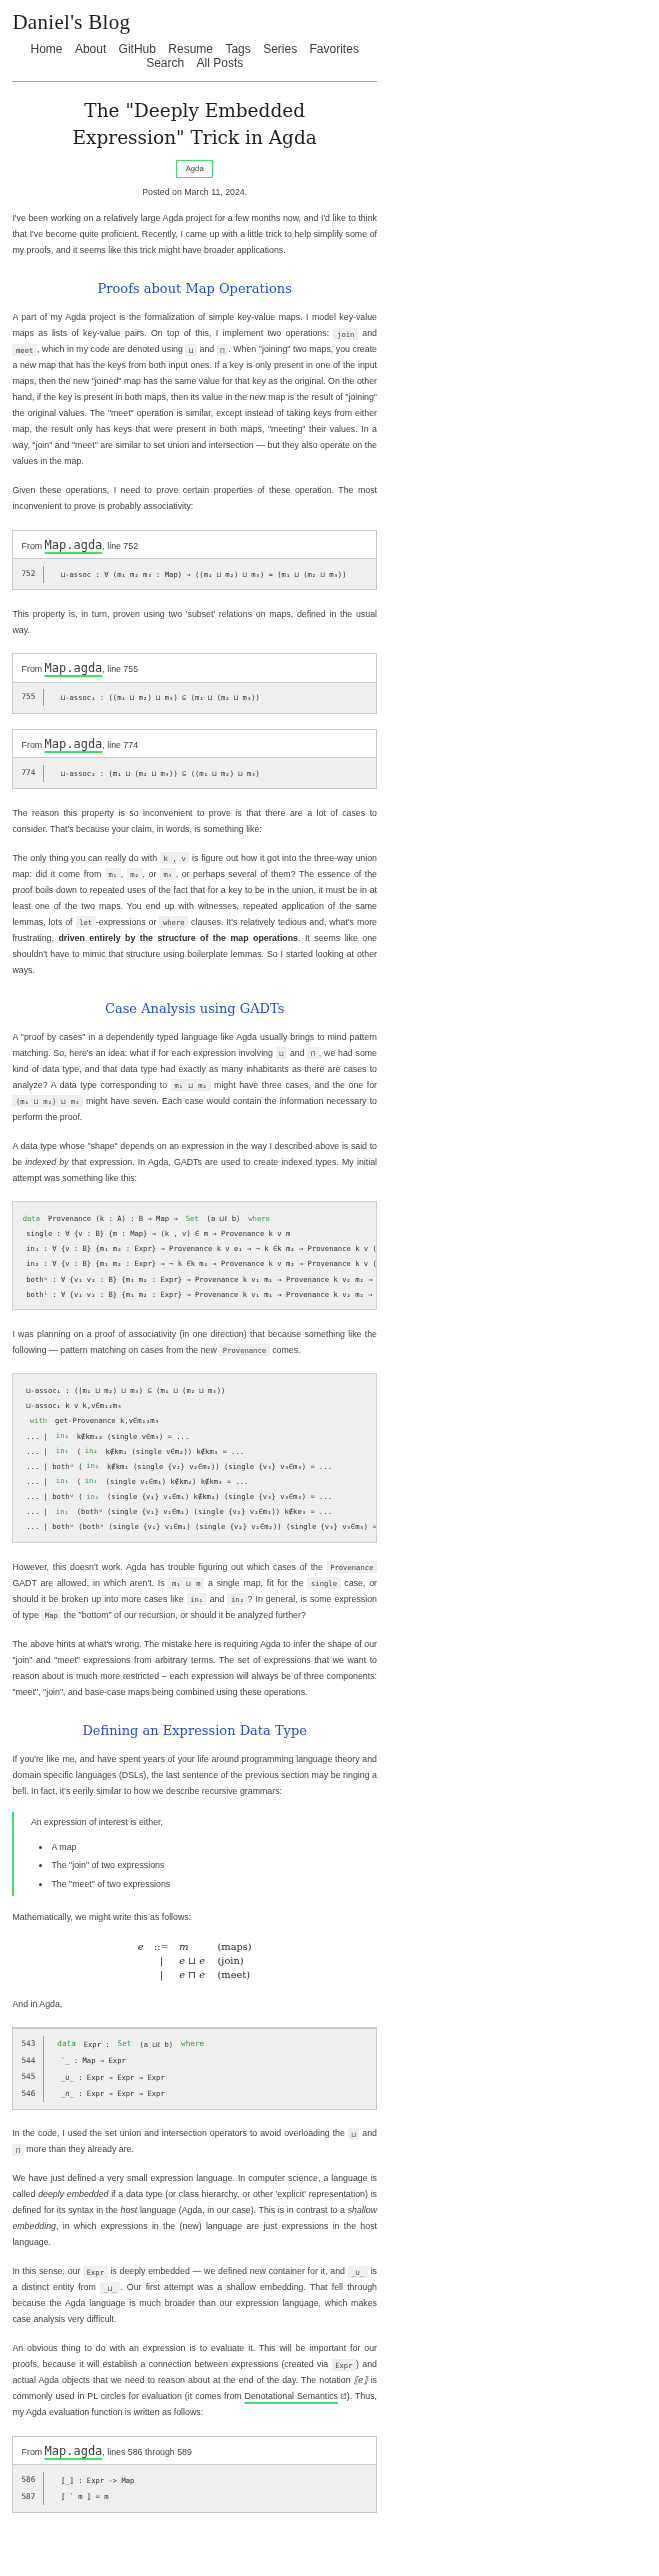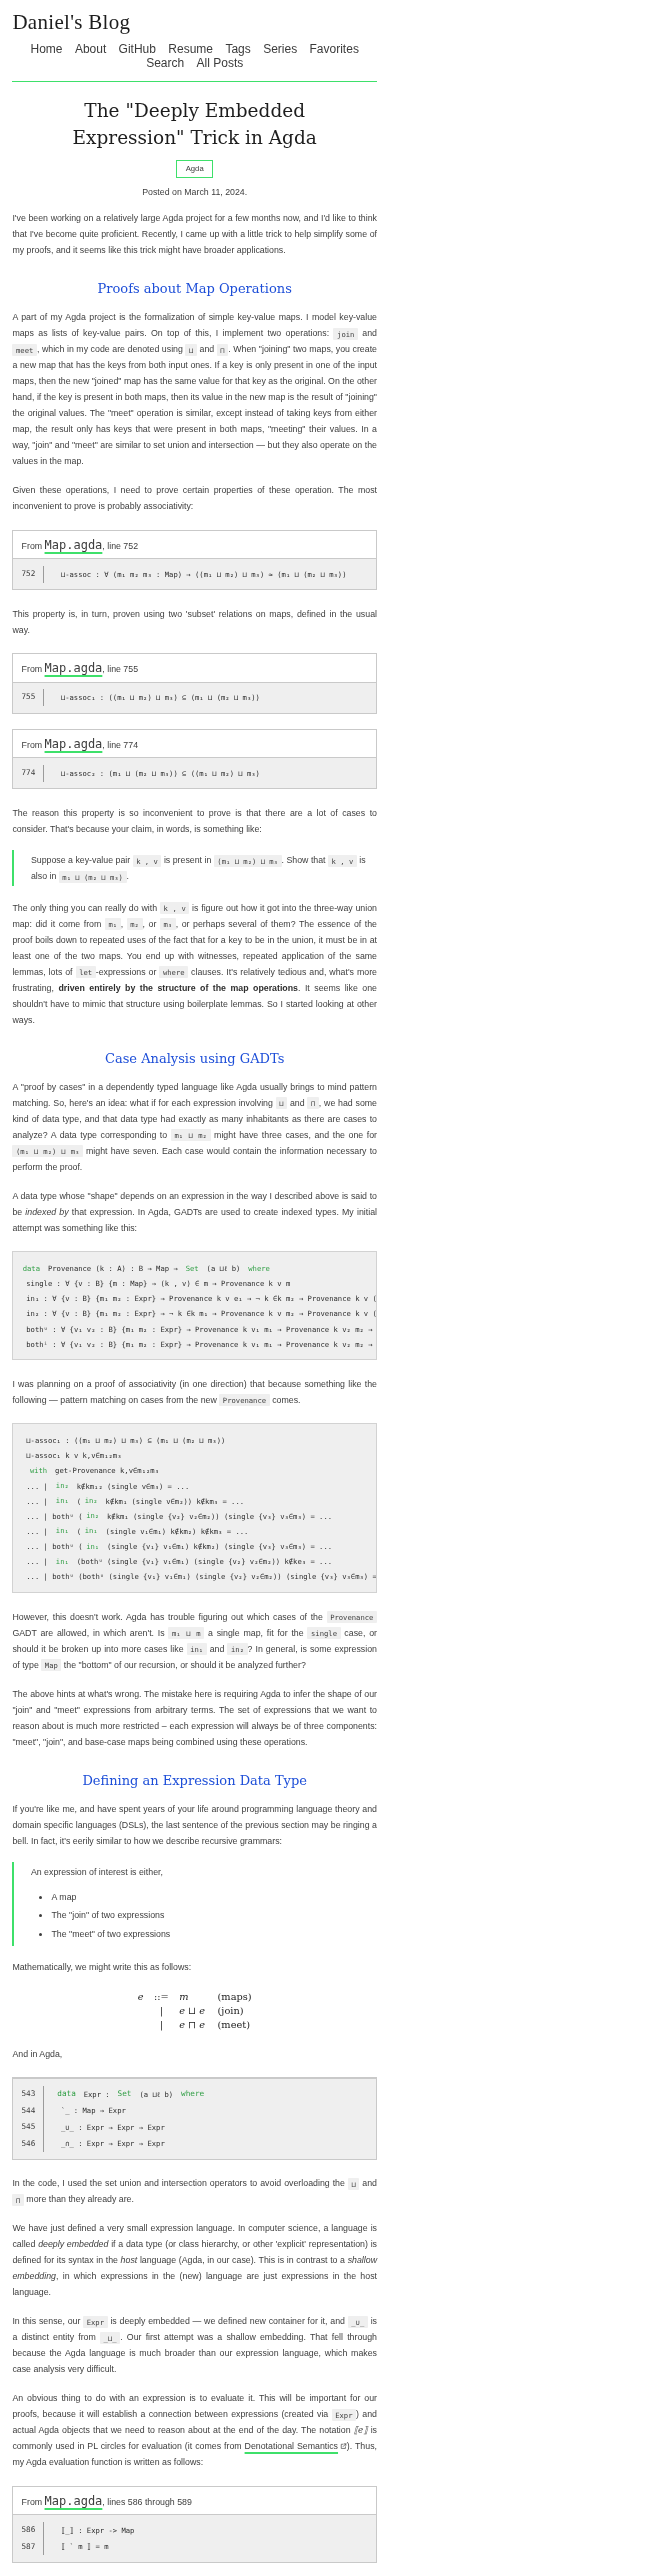--- a/index.html
+++ b/index.html
@@ -105,23 +105,20 @@
           <div class="codehead"><span>From </span><a class="file" href="#">Map.agda</a><span>, line 774</span></div>
           <div class="codebody">
             <div class="crow">
               <span class="lno">774</span>
               <span class="vr"></span>
               <span class="cl"><code class="ic">        ⊔-assoc₂ : (m₁ ⊔ (m₂ ⊔ m₃)) ⊆ ((m₁ ⊔ m₂) ⊔ m₃)</code></span>
             </div>
           </div>
         </div>
         <p class="bp"><span>The reason this property is so inconvenient to prove is that there are a lot of cases to consider. That's because your claim, in words, is something like:</span></p>
-        <blockquote class="q">
-          <p><span>Suppose a key-value pair </span><code class="ic">k , v</code><span> is present in </span><code class="ic">(m₁ ⊔ m₂) ⊔ m₃</code><span>. Show that </span><code class="ic">k , v</code><span> is also in </span><code class="ic">m₁ ⊔ (m₂ ⊔ m₃)</code><span>.</span></p>
-        </blockquote>
         <p class="bp"><span>The only thing you can really do with </span><code class="ic">k , v</code><span> is figure out how it got into the three-way union map: did it come from </span><code class="ic">m₁</code><span>, </span><code class="ic">m₂</code><span>, or </span><code class="ic">m₃</code><span>, or perhaps several of them? The essence of the proof boils down to repeated uses of the fact that for a key to be in the union, it must be in at least one of the two maps. You end up with witnesses, repeated application of the same lemmas, lots of </span><code class="ic">let</code><span>-expressions or </span><code class="ic">where</code><span> clauses. It's relatively tedious and, what's more frustrating, </span><strong>driven entirely by the structure of the map operations</strong><span>. It seems like one shouldn't have to mimic that structure using boilerplate lemmas. So I started looking at other ways.</span></p>
         <h2 class="sec">Case Analysis using GADTs</h2>
         <p class="bp"><span>A "proof by cases" in a dependently typed language like Agda usually brings to mind pattern matching. So, here's an idea: what if for each expression involving </span><code class="ic">⊔</code><span> and </span><code class="ic">⊓</code><span>, we had some kind of data type, and that data type had exactly as many inhabitants as there are cases to analyze? A data type corresponding to </span><code class="ic">m₁ ⊔ m₂</code><span> might have three cases, and the one for </span><code class="ic">(m₁ ⊔ m₂) ⊔ m₃</code><span> might have seven. Each case would contain the information necessary to perform the proof.</span></p>
         <p class="bp"><span>A data type whose "shape" depends on an expression in the way I described above is said to be </span><em>indexed by</em><span> that expression. In Agda, GADTs are used to create indexed types. My initial attempt was something like this:</span></p>
         <div class="codeplain">
           <div class="pline"><span class="kw">data</span><code class="ic"> Provenance (k : A) : B → Map → </code><span class="kw">Set</span><code class="ic"> (a ⊔ℓ b) </code><span class="kw">where</span></div>
           <div class="pline"><code class="ic">    single : ∀ {v : B} {m : Map} → (k , v) ∈ m → Provenance k v m</code></div>
           <div class="pline"><code class="ic">    in₁ : ∀ {v : B} {m₁ m₂ : Expr} → Provenance k v e₁ → ¬ k ∈k m₂ → Provenance k v (e₁ ⊔ e₂)</code></div>
           <div class="pline"><code class="ic">    in₂ : ∀ {v : B} {m₁ m₂ : Expr} → ¬ k ∈k m₁ → Provenance k v m₂ → Provenance k v (e₁ ⊔ e₂)</code></div>
           <div class="pline"><code class="ic">    bothᵘ : ∀ {v₁ v₂ : B} {m₁ m₂ : Expr} → Provenance k v₁ m₁ → Provenance k v₂ m₂ → Provenance k (v₁ ⊔ᵛ v₂)</code></div>

